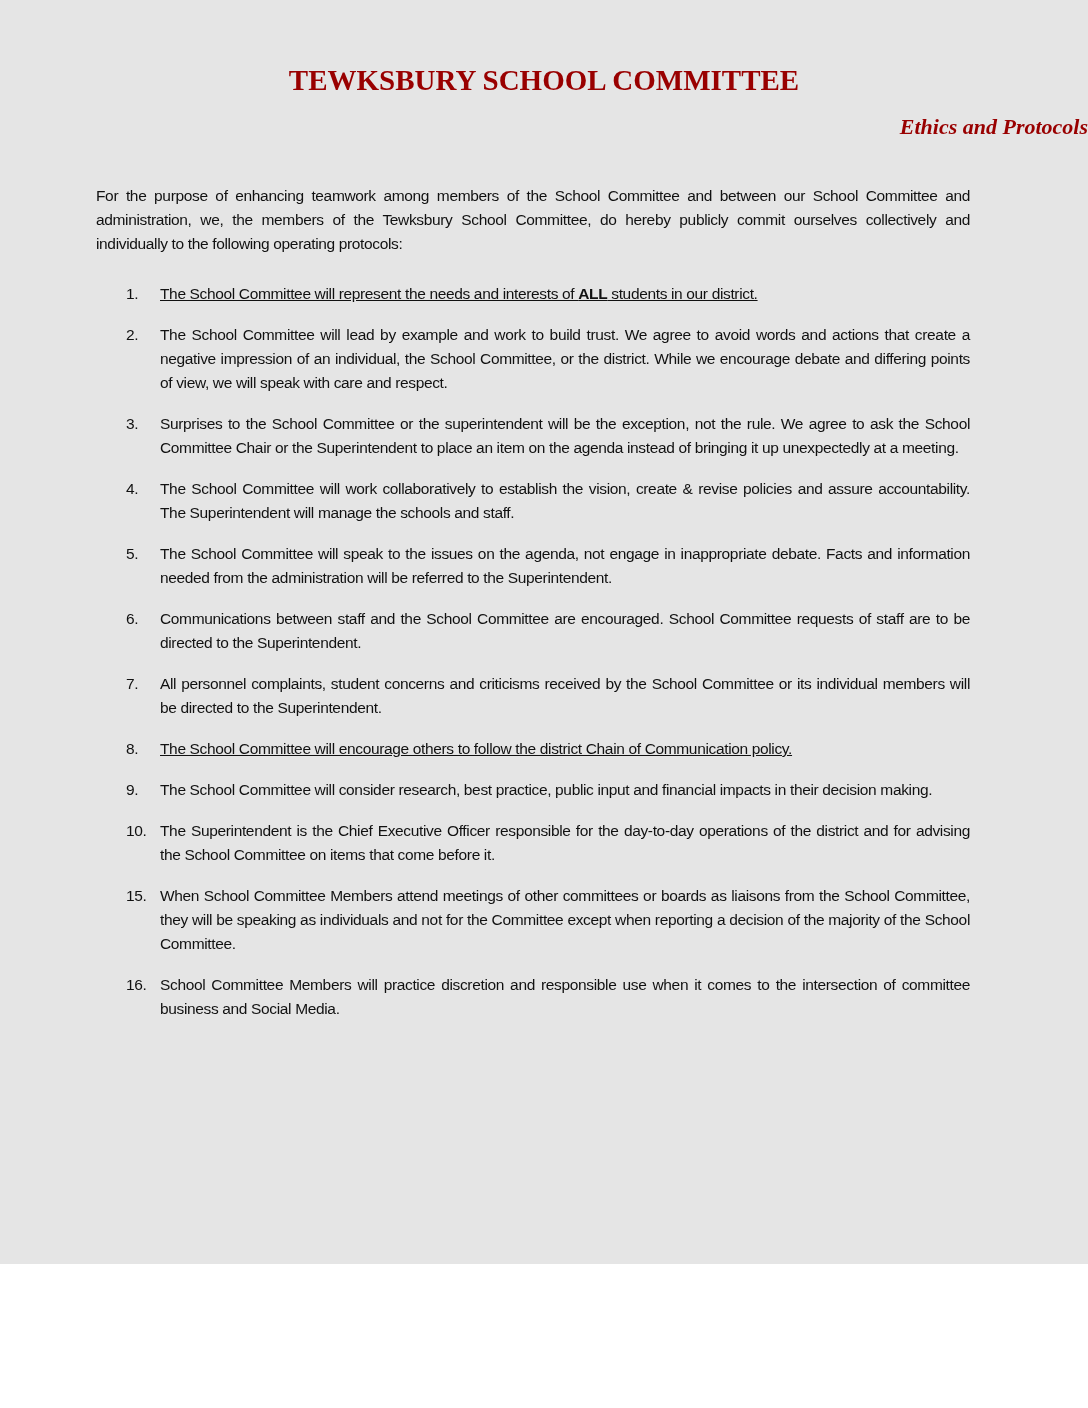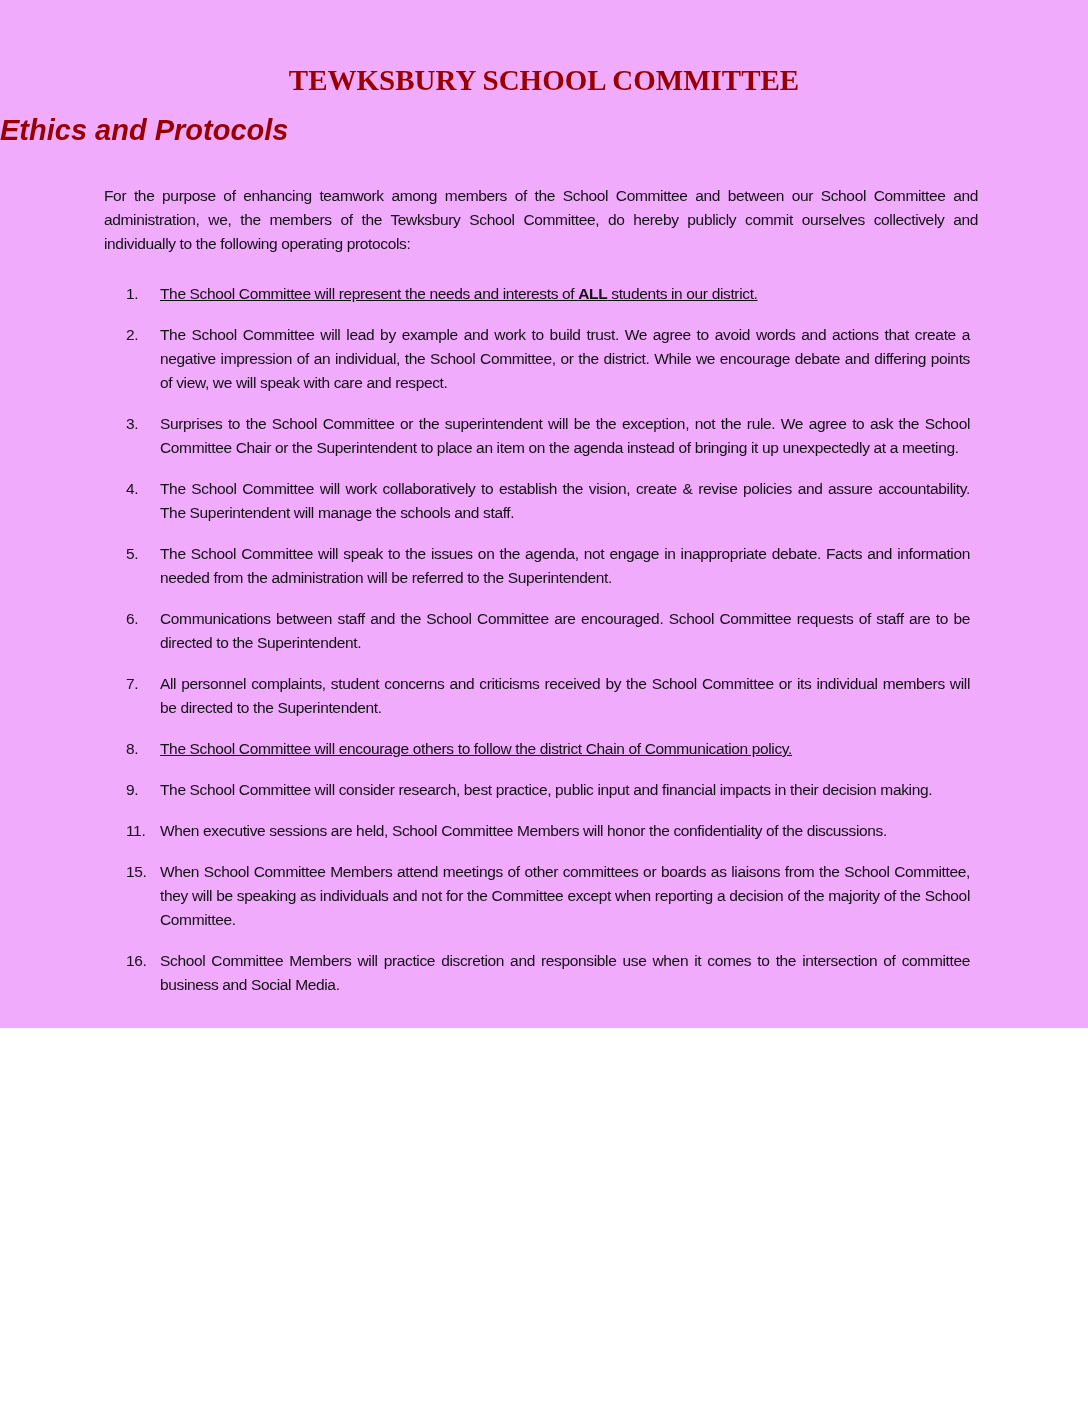--- a/index.html
+++ b/index.html
@@ -1,32 +1,32 @@
 <!DOCTYPE html>
 <html><head>
 <meta charset="utf-8">
 <style>
   html, body { margin: 0; padding: 0; background: #ffffff; }
   body { width: 1088px; height: 1408px; position: relative; overflow: hidden; }
-  .page { position: absolute; left: 0; top: 0; width: 1088px; height: 1028px; background: #f0abfc; }
+  .page { position: absolute; left: 0; top: 0; width: 1088px; height: 1264px; background: #e5e5e5; }
   .title {
     position: absolute; left: 0; width: 1088px; top: 64px; text-align: center;
     font-family: "Liberation Serif", serif; font-weight: bold; font-size: 29px;
     color: #990000; letter-spacing: 0px; margin: 0;
   }
   .subtitle {
-    position: absolute; left: 0; width: 1088px; top: 114px; text-align: left;
-    font-family: Liberation Sans, sans-serif; font-weight: bold; font-style: italic; font-size: 29px;
+    position: absolute; left: 0; width: 1088px; top: 114px; text-align: right;
+    font-family: Liberation Serif, serif; font-weight: bold; font-style: italic; font-size: 22px;
     color: #990000; margin: 0;
   }
   .body-text {
     font-family: "Liberation Sans", sans-serif; font-size: 15.5px; color: #111;
     line-height: 24px; letter-spacing: -0.35px; text-align: justify;
   }
-  .intro { position: absolute; left: 104px; width: 874px; top: 184px; margin: 0; }
+  .intro { position: absolute; left: 96px; width: 874px; top: 184px; margin: 0; }
   .list { position: absolute; left: 96px; width: 874px; top: 282px; margin: 0; padding: 0; list-style: none; }
   .item { position: relative; padding-left: 64px; margin: 0 0 17px 0; }
   .item .num { position: absolute; left: 30px; top: 0; text-align: left; }
   .item .txt { display: block; }
   .item.nojust .txt { text-align: left; text-decoration: underline; }
   b { font-weight: bold; }
 </style>
 </head>
 <body>
 
@@ -67,22 +67,22 @@
     </li>
     <li class="item nojust">
       <span class="num">8.</span>
       <span class="txt">The School Committee will encourage others to follow the district Chain of Communication policy.</span>
     </li>
     <li class="item">
       <span class="num">9.</span>
       <span class="txt">The School Committee will consider research, best practice, public input and financial impacts in their decision making.</span>
     </li>
     <li class="item">
-      <span class="num">11.</span>
-      <span class="txt">When executive sessions are held, School Committee Members will honor the confidentiality of the discussions.</span>
+      <span class="num">10.</span>
+      <span class="txt">The Superintendent is the Chief Executive Officer responsible for the day-to-day operations of the district and for advising the School Committee on items that come before it.</span>
     </li>
     <li class="item">
       <span class="num">15.</span>
       <span class="txt">When School Committee Members attend meetings of other committees or boards as liaisons from the School Committee, they will be speaking as individuals and not for the Committee except when reporting a decision of the majority of the School Committee.</span>
     </li>
     <li class="item">
       <span class="num">16.</span>
       <span class="txt">School Committee Members will practice discretion and responsible use when it comes to the intersection of committee business and Social Media.</span>
     </li>
   </ol>

